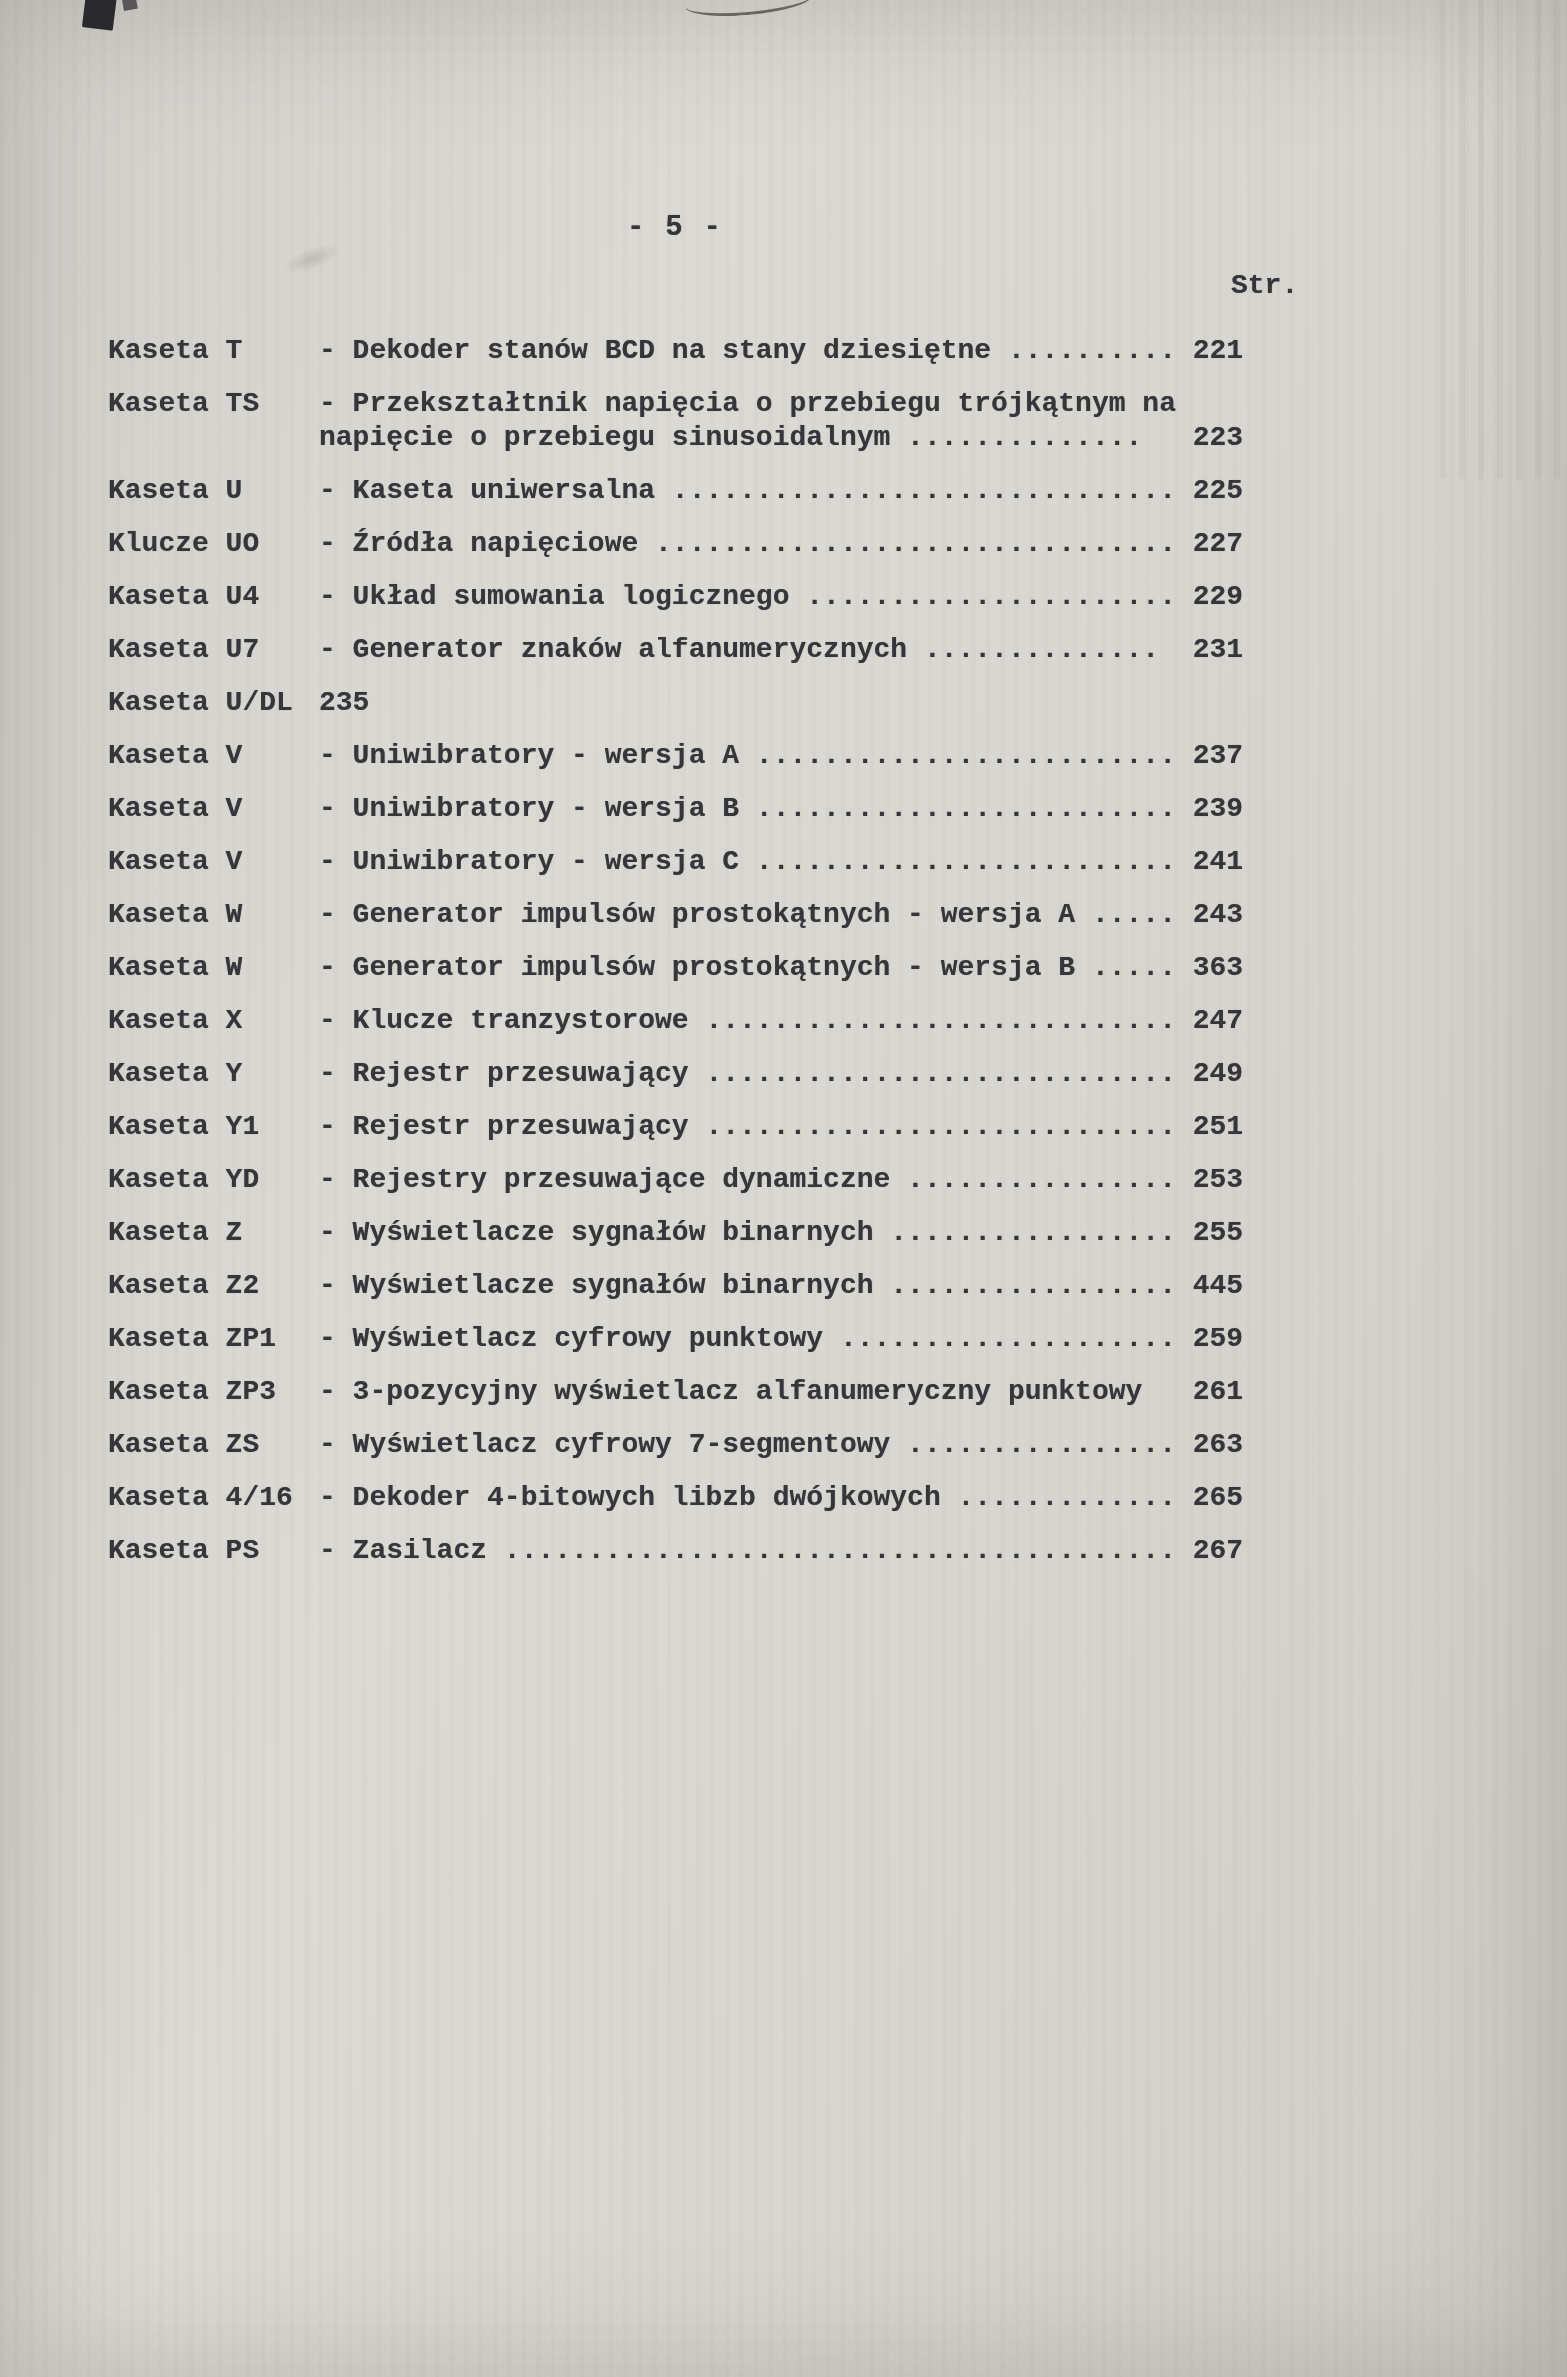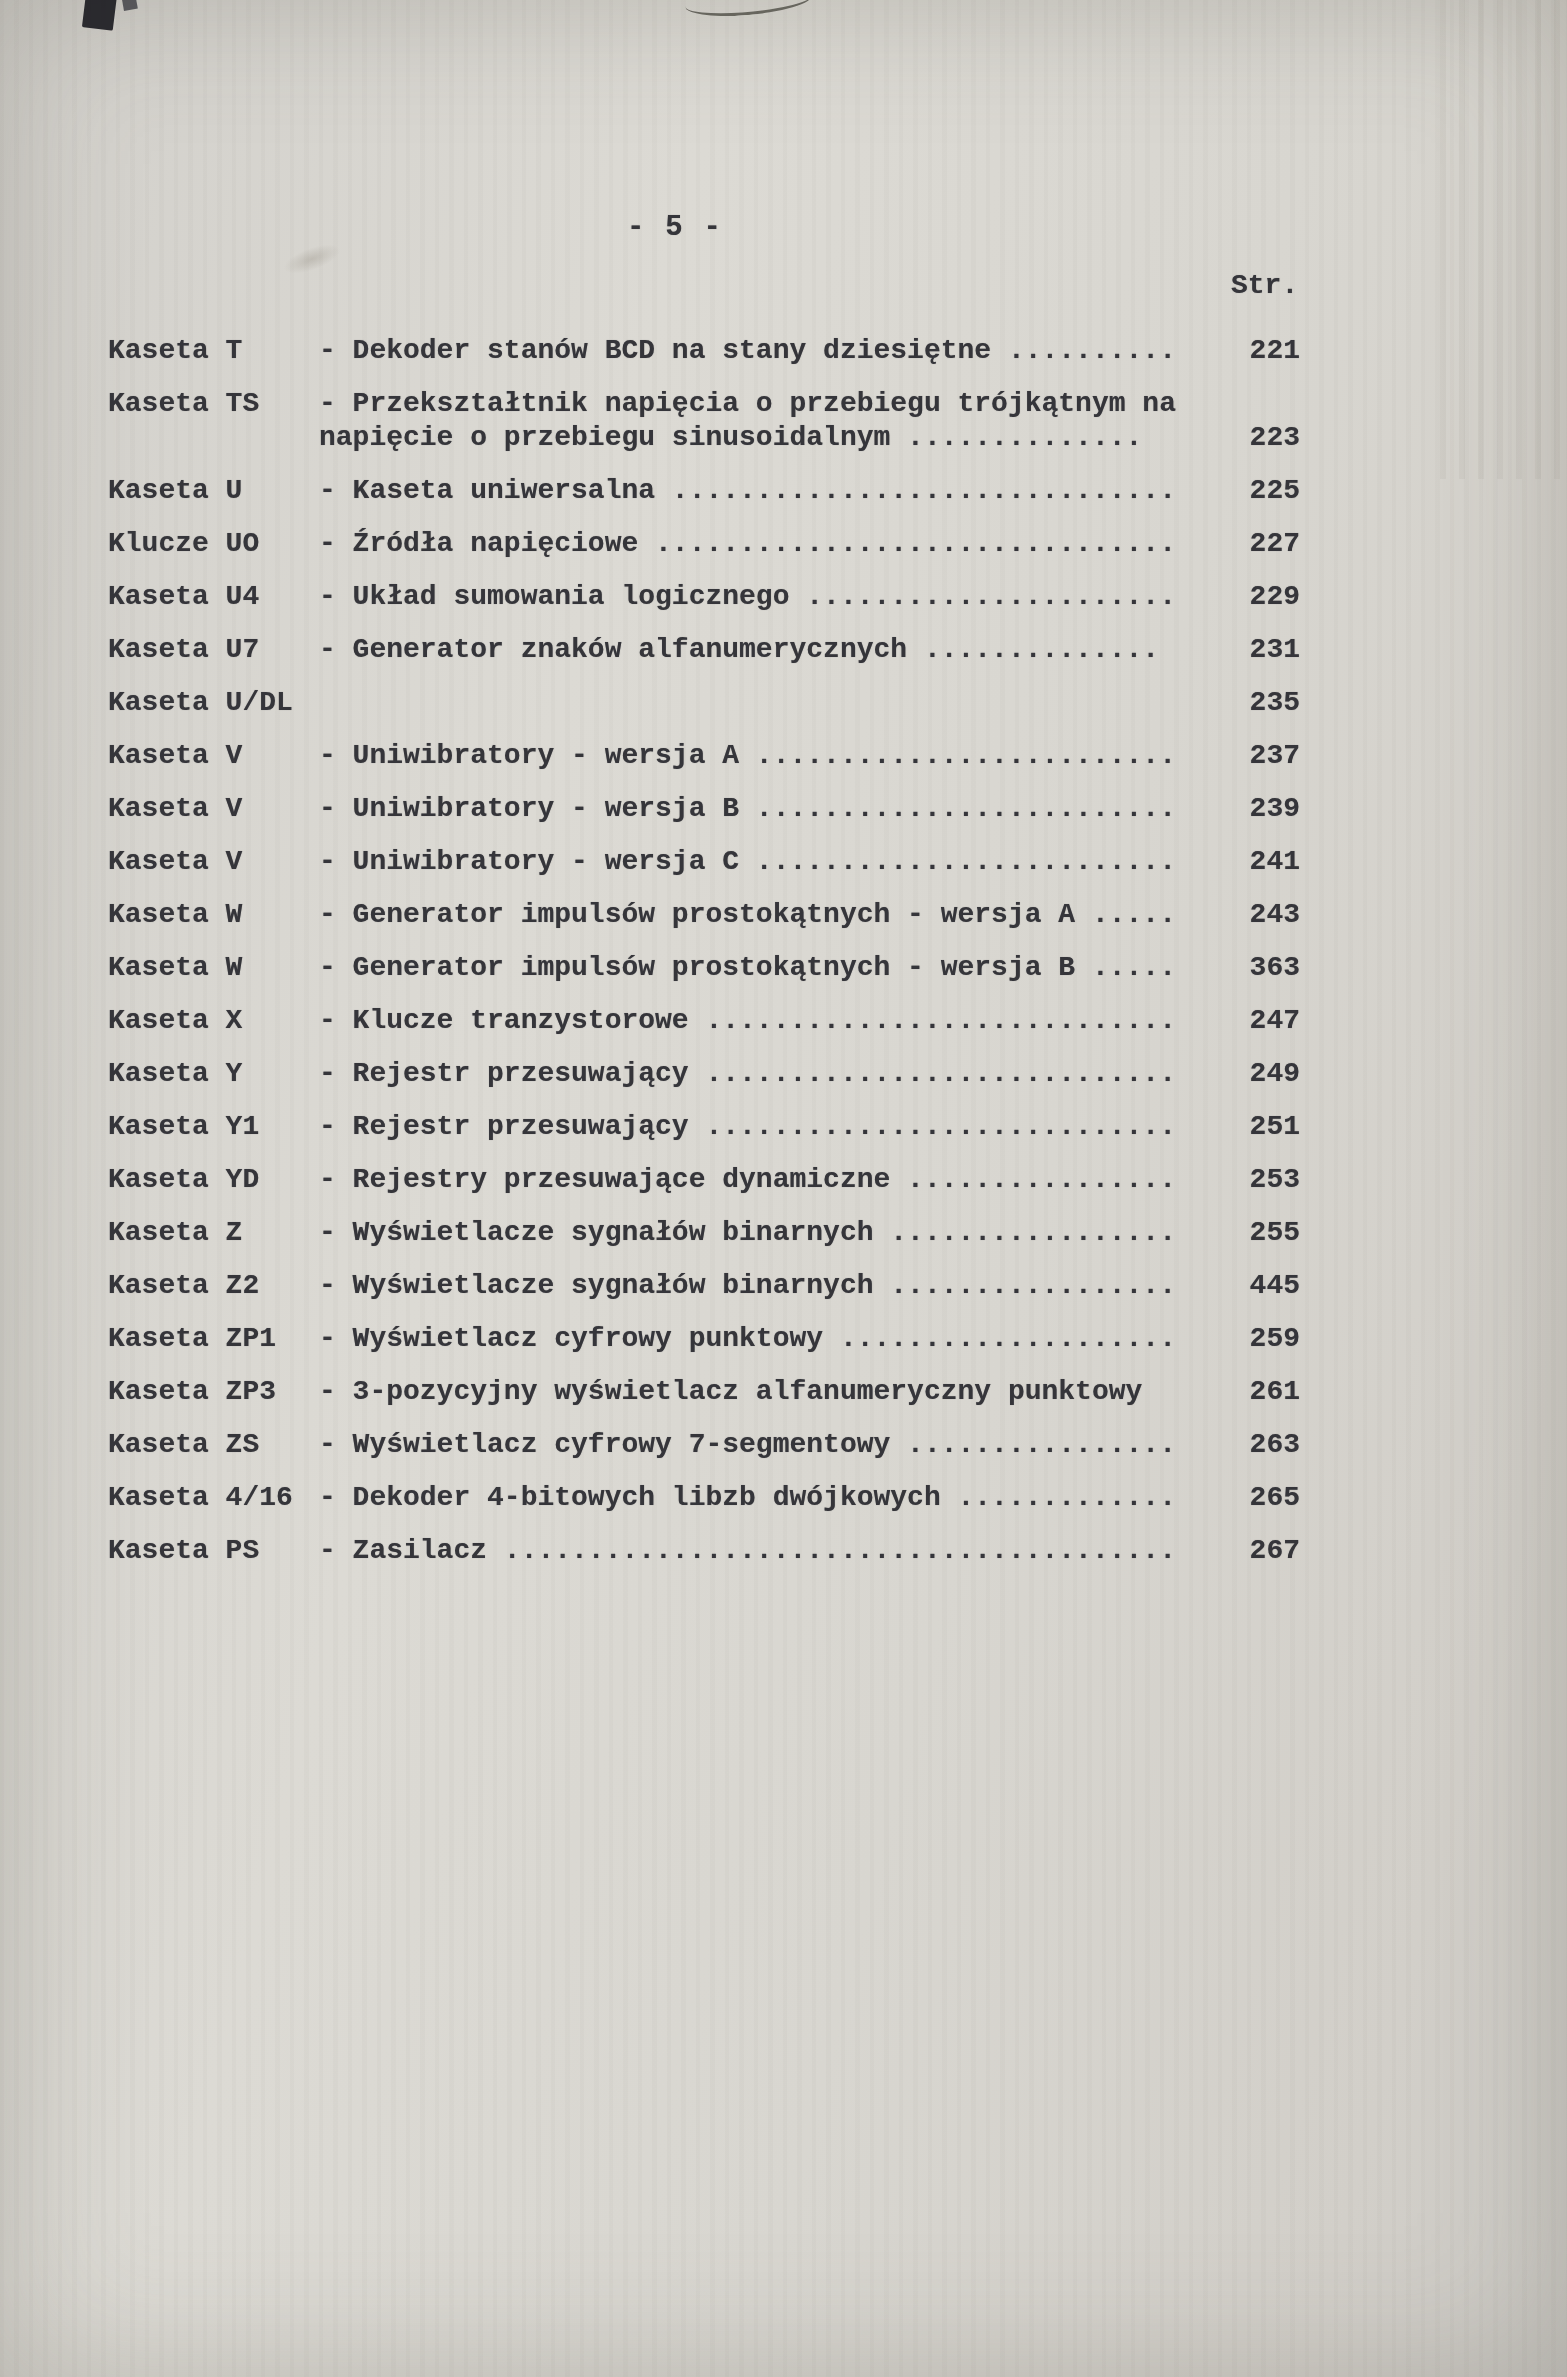--- a/index.html
+++ b/index.html
@@ -112,21 +112,20 @@
     flex: 0 0 211px;
     white-space: nowrap;
   }
   .col-desc {
     width: 52ch;
     flex: 0 0 auto;
     word-break: normal;
   }
   .col-page {
     flex: 1 1 auto;
-    text-align: right;
     align-self: flex-end;
   }
 </style>
 </head>
 <body>
 
 <div class="page">
   <div class="artifact-corner-mark"></div>
   <div class="artifact-corner-mark2"></div>
   <div class="artifact-top-curve"></div>

